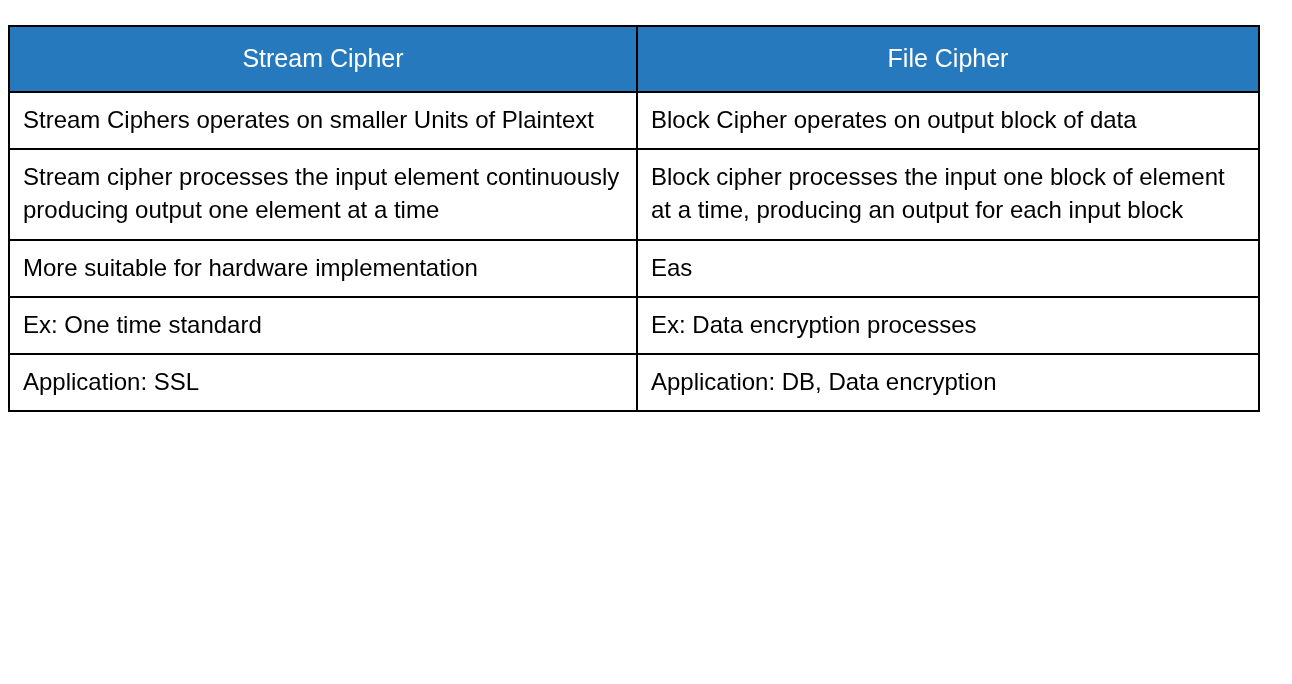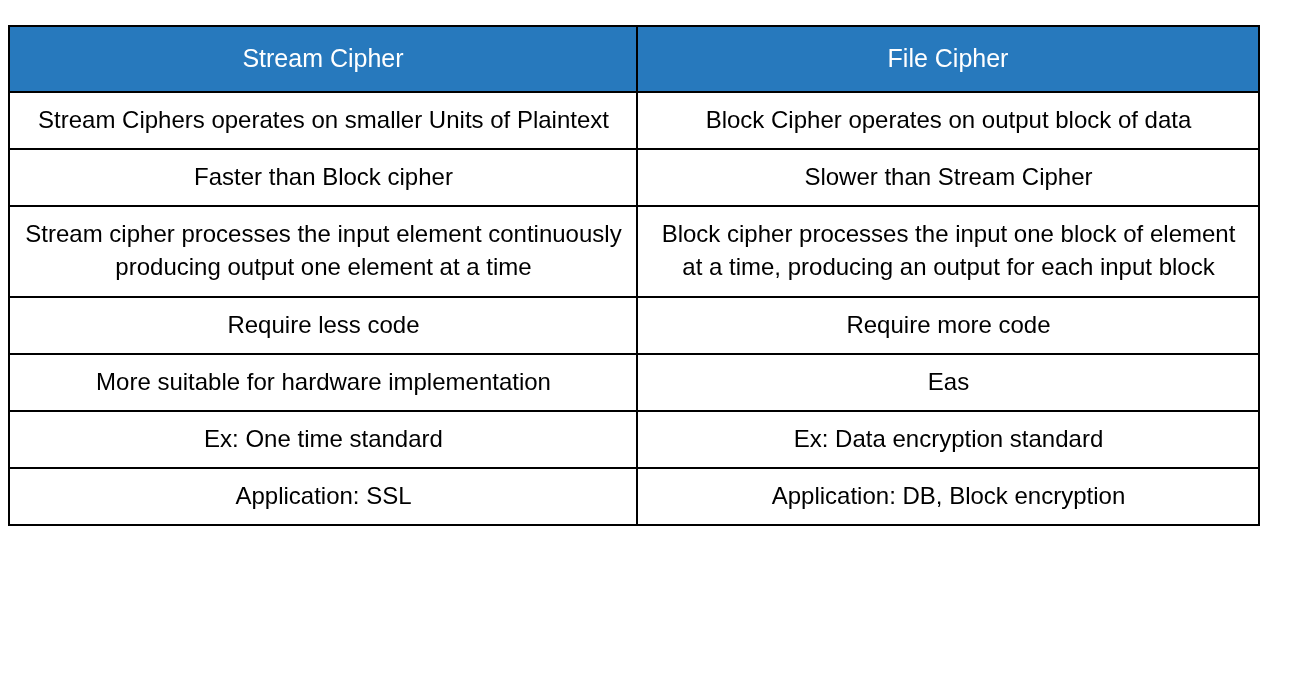--- a/index.html
+++ b/index.html
@@ -47,21 +47,21 @@
     font-size: 25px;
     line-height: 30px;
     text-align: center;
     height: 66px;
     padding: 16px 10px 14px 10px;
   }
   table.compare tbody td {
     color: #000000;
     font-size: 24px;
     line-height: 33px;
-    text-align: center;
+    text-align: left;
     padding: 10px 12px 12px 13px;
   }
   table.compare tbody tr.r-tall td { padding-bottom: 13px; }
 </style>
 </head>
 <body>
 
 <div class="page">
   <div class="table-wrap">
     <table class="compare">
@@ -73,40 +73,32 @@
         <tr>
           <th>Stream Cipher</th>
           <th>File Cipher</th>
         </tr>
       </thead>
       <tbody>
         <tr>
           <td>Stream Ciphers operates on smaller Units of Plaintext</td>
           <td>Block Cipher operates on output block of data</td>
         </tr>
-        <tr>
-          <td>Faster than Block cipher</td>
-          <td>Slower than Stream Cipher</td>
-        </tr>
         <tr class="r-tall">
           <td>Stream cipher processes the input element continuously producing output one element at a time</td>
           <td>Block cipher processes the input one block of element at a time, producing an output for each input block</td>
-        </tr>
-        <tr>
-          <td>Require less code</td>
-          <td>Require more code</td>
         </tr>
         <tr>
           <td>More suitable for hardware implementation</td>
           <td>Eas</td>
         </tr>
         <tr>
           <td>Ex: One time standard</td>
-          <td>Ex: Data encryption standard</td>
+          <td>Ex: Data encryption processes</td>
         </tr>
         <tr>
           <td>Application: SSL</td>
-          <td>Application: DB, Block encryption</td>
+          <td>Application: DB, Data encryption</td>
         </tr>
       </tbody>
     </table>
   </div>
 </div>
 
 </body></html>

